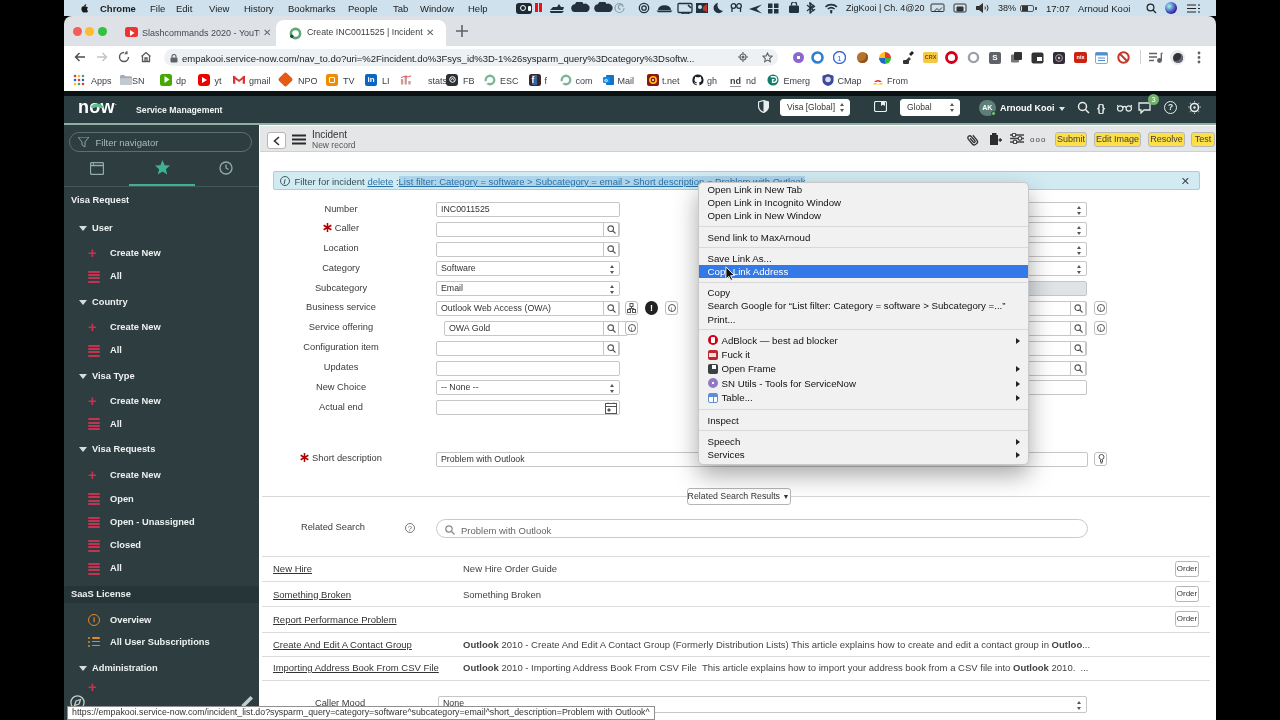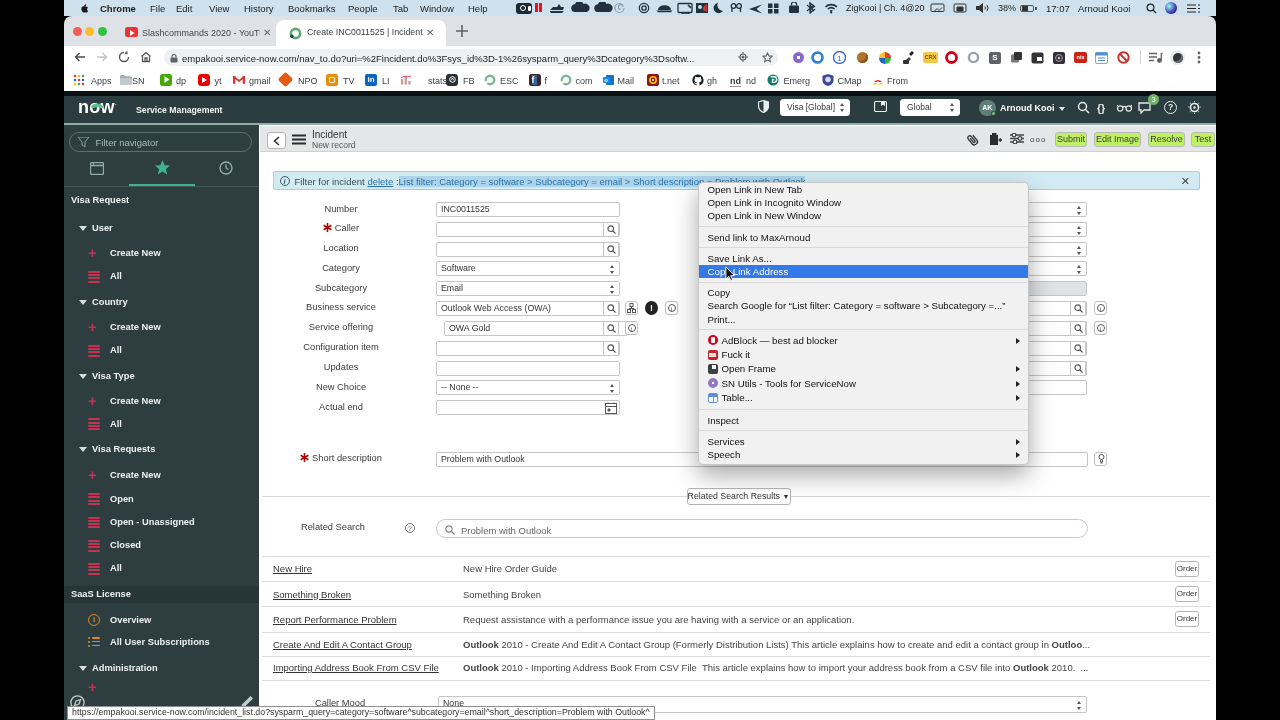--- a/index.html
+++ b/index.html
@@ -26,21 +26,21 @@
 .sns{position:absolute;height:17px;background:#fff;border-radius:3px;font-size:8.5px;color:#333;line-height:15px;padding-left:6px;border:1px solid #fff}
 
 #sidebar{position:absolute;left:0;top:125px;width:195px;height:716px;background:#2e3d40;overflow:hidden}
 .sbt{position:absolute;white-space:nowrap;font-size:9.3px;color:#edf1f1;font-weight:bold}
 .sbarrow{position:absolute;width:0;height:0;border-left:4px solid transparent;border-right:4px solid transparent;border-top:5px solid #d4dddd}
 .rplus{position:absolute;font-size:15px;font-weight:bold;color:#c13550;line-height:10px}
 .rlist i{position:absolute;left:0;width:12px;height:2px;background:#c13550;border-radius:1px}
 .olist i{position:absolute;left:0;width:11px;height:1.6px;background:#df8a26;border-radius:1px}
 
 #fhdr{position:absolute;left:195.5px;top:126px;width:956.5px;height:26px;background:#e4e6e7;border-bottom:1px solid #cdd1d3}
-.btn{position:absolute;height:15px;background:#bef264;border:1px solid #b8b8b8;border-radius:3px;font-size:9px;color:#3c3c3c;text-align:center;line-height:13px;top:131.5px}
+.btn{position:absolute;height:15px;background:#fde047;border:1px solid #b8b8b8;border-radius:3px;font-size:9px;color:#3c3c3c;text-align:center;line-height:13px;top:131.5px}
 .inp{position:absolute;height:15px;background:#fff;border:1px solid #c6c6c6;border-radius:2px;font-size:8.8px;color:#333;line-height:13px;padding:0 4px;white-space:nowrap;overflow:hidden}
 .lbl{position:absolute;width:150px;text-align:center;font-size:9.3px;color:#3a3a3a;white-space:nowrap}
 .ud{position:absolute;right:4px;width:5px}
 .ud b,.ud i{position:absolute;left:0;width:0;height:0;border-left:2.5px solid transparent;border-right:2.5px solid transparent}
 .ud b{top:1px;border-bottom:3.5px solid #555}
 .ud i{bottom:1px;border-top:3.5px solid #555}
 .sbtn{position:absolute;width:16px;height:15px;background:#fff;border:1px solid #c6c6c6;border-radius:0 2px 2px 0}
 .ibtn{position:absolute;width:13px;height:14px;background:#fff;border:1px solid #bdbdbd;border-radius:3px}
 
 .rlink{position:absolute;font-size:9.5px;color:#333;text-decoration:underline;white-space:nowrap}
@@ -547,21 +547,21 @@
       <circle cx="5" cy="9" r="1.8" fill="#fff"></circle>
     </svg>
 <div class="t" style="left:966px;top:134.5px;font-size:8px;color:#444;letter-spacing:1px">ooo</div>
 <span class="btn" style="left:991px;width:32px">Submit</span>
 <span class="btn" style="left:1030px;width:47px">Edit Image</span>
 <span class="btn" style="left:1084px;width:37px">Resolve</span>
 <span class="btn" style="left:1127px;width:24px">Test</span>
 
 <div class="ab" style="left:208.5px;top:170.5px;width:927.5px;height:19.5px;background:#d2ebf2;border:1px solid #a9ced8;border-radius:2px">
  <span class="ab" style="left:6px;top:4.5px;width:10px;height:10px;border-radius:50%;border:1px solid #3d5b66;color:#3d5b66;font-size:7.5px;text-align:center;line-height:10px;font-style:italic;font-weight:bold">i</span>
- <span class="t" style="left:21px;top:4px;font-size:9.5px;color:#32505a">Filter for incident <a style="color:#2a72a8;text-decoration:underline">delete</a> :<a style="color:#2a72a8;background:#aed4ea">List filter: Category = software &gt; Subcategory = email &gt; Short description = Problem with Outlook</a></span>
+ <span class="t" style="left:21px;top:4px;font-size:9.5px;color:#32505a">Filter for incident <a style="color:#2a72a8;text-decoration:underline">delete</a> :<a style="color:#2a72a8;text-decoration:underline;background:#aed4ea">List filter: Category = software &gt; Subcategory = email &gt; Short description = Problem with Outlook</a></span>
  <span class="t" style="right:9px;top:3px;font-size:11px;color:#444">✕</span>
 </div>
 
 <div class="lbl" style="left:202px;top:203.6px">Number</div>
     <span class="inp" style="left:372px;top:202.1px;width:184px">INC0011525</span>
     <span class="inp" style="left:836px;top:202.1px;width:187px">
       <span class="ud" style="top:2px;height:11px">
         <b></b>
         <i></i>
       </span>
@@ -713,21 +713,20 @@
 <div class="sep" style="top:631.5px"></div>
 <div class="sep" style="top:656.3px"></div>
 <div class="sep" style="top:679.5px"></div>
 <div class="rlink" style="left:209px;top:563px">New Hire</div>
 <div class="rdesc" style="left:399px;top:563px">New Hire Order Guide</div>
 <div class="obtn" style="top:560.5px">Order</div>
 <div class="rlink" style="left:209px;top:588.5px">Something Broken</div>
 <div class="rdesc" style="left:399px;top:588.5px">Something Broken</div>
 <div class="obtn" style="top:586px">Order</div>
 <div class="rlink" style="left:209px;top:613.8px">Report Performance Problem</div>
-<div class="rdesc" style="left:399px;top:613.8px">Request assistance with a performance issue you are having with a service or an application.</div>
 <div class="obtn" style="top:611px">Order</div>
 <div class="rlink" style="left:209px;top:639px">Create And Edit A Contact Group</div>
 <div class="rdesc" style="left:399px;top:639px;width:740px"><b>Outlook</b> 2010 - Create And Edit A Contact Group (Formerly Distribution Lists) This article explains how to create and edit a contact group in <b>Outloo</b>...</div>
 <div class="rlink" style="left:209px;top:662px">Importing Address Book From CSV File</div>
 <div class="rdesc" style="left:399px;top:662px;width:740px"><b>Outlook</b> 2010 - Importing Address Book From CSV File&nbsp; This article explains how to import your address book from a CSV file into <b>Outlook</b> 2010.&nbsp; ...</div>
 
 <div class="lbl" style="left:201px;top:697.5px">Caller Mood</div>
 <span class="inp" style="left:374px;top:695.5px;width:649px;height:17px">None<span class="ud" style="top:3px;height:11px">
         <b></b>
         <i></i>
@@ -762,20 +761,20 @@
  <div class="mitem micon"><span class="mico" style="background:#3a3f44;position:relative"><span style="position:absolute;right:1.5px;top:1.5px;width:4px;height:4px;background:#fff"></span></span>Open Frame<span class="marr"></span></div>
  <div class="mitem micon"><span class="mico" style="background:radial-gradient(circle,#fff 15%,#9279c6 17%);border-radius:50%"></span>SN Utils - Tools for ServiceNow<span class="marr"></span></div>
  <div class="mitem micon"><span class="mico" style="background:#fff;border:1px solid #5b8dd9;position:relative"><span style="position:absolute;left:0;top:0;right:0;height:3px;background:#5b8dd9"></span><span style="position:absolute;left:4.5px;top:3px;bottom:0;width:1px;background:#5b8dd9"></span></span>Table...<span class="marr"></span></div>
  <div class="msep">
         <i></i>
       </div>
  <div class="mitem">Inspect</div>
  <div class="msep">
         <i></i>
       </div>
+ <div class="mitem">Speech<span class="marr"></span></div>
  <div class="mitem">Services<span class="marr"></span></div>
- <div class="mitem">Speech<span class="marr"></span></div>
 </div>
 
 <svg class="ab" style="left:661px;top:266px;z-index:99" width="11" height="15" viewBox="0 0 13 18">
       <path d="M1 1l10.2 10.4-4.6.3 2.6 4.6-2.3 1-2.4-4.8L1 15.6z" fill="#111" stroke="#fff" stroke-width="1.1"></path>
     </svg>
 </div>
 
 </body></html>

